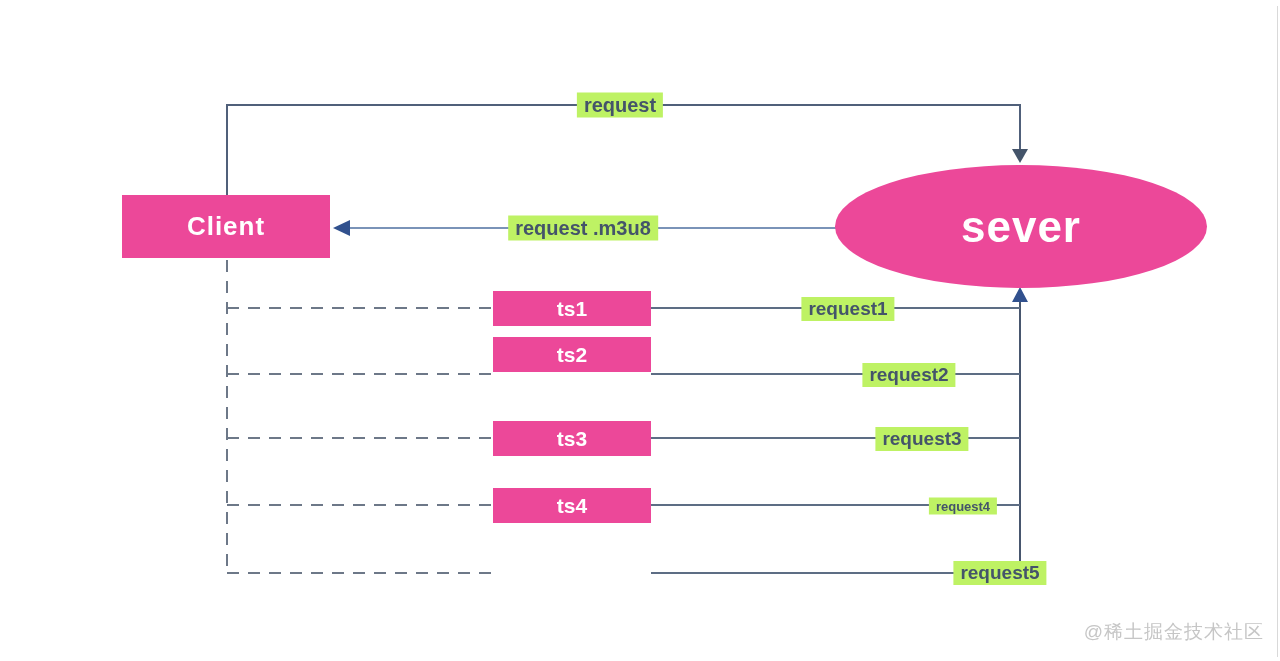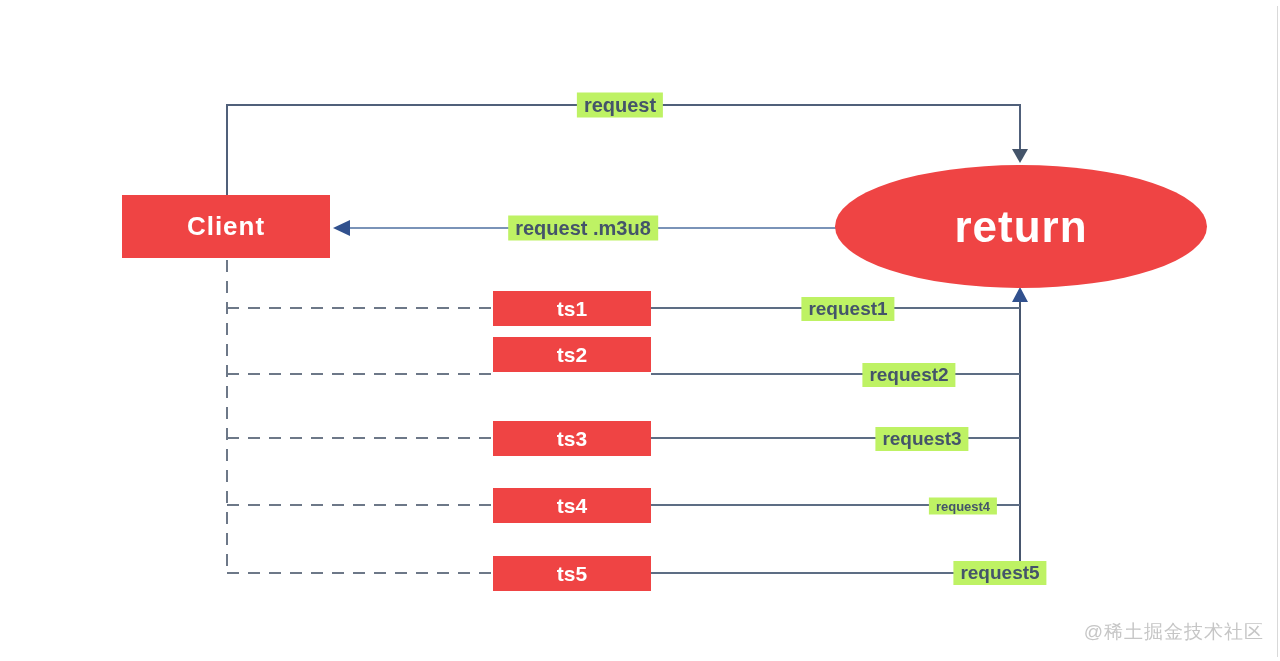--- a/index.html
+++ b/index.html
@@ -3,21 +3,21 @@
 <meta charset="utf-8">
 <style>
   html,body{margin:0;padding:0;background:#fff;}
   .stage{
     position:relative;width:1280px;height:661px;background:#ffffff;overflow:hidden;
     font-family:"Liberation Sans","DejaVu Sans",sans-serif;
   }
   .wires{position:absolute;left:0;top:0;width:1280px;height:661px;}
   .node{
     position:absolute;display:flex;align-items:center;justify-content:center;
-    background:#ef4444;color:#ffffff;font-weight:bold;
+    background:#ec4899;color:#ffffff;font-weight:bold;
   }
   .client-box{left:122px;top:195px;width:208px;height:63px;font-size:26px;letter-spacing:1px;}
   .server-ellipse{left:835px;top:165px;width:372px;height:123px;border-radius:50%;font-size:44px;letter-spacing:1px;}
   .ts-box{left:493px;width:158px;height:35px;font-size:21px;}
   .ts-1{top:291px;} .ts-2{top:337px;} .ts-3{top:421px;} .ts-4{top:488px;} .ts-5{top:556px;}
   .edge-label{
     position:absolute;transform:translate(-50%,-50%);
     background:#bef264;padding:1px 7px;white-space:nowrap;
     color:#44546a;font-weight:bold;font-size:20px;text-align:center;
   }
@@ -61,27 +61,26 @@
     <path d="M227,260 L227,573" fill="none" stroke="#6d7888" stroke-width="2" stroke-dasharray="12,9"></path>
     <path d="M227,308 L493,308" fill="none" stroke="#6d7888" stroke-width="2" stroke-dasharray="12,9"></path>
     <path d="M227,374 L493,374" fill="none" stroke="#6d7888" stroke-width="2" stroke-dasharray="12,9"></path>
     <path d="M227,438 L493,438" fill="none" stroke="#6d7888" stroke-width="2" stroke-dasharray="12,9"></path>
     <path d="M227,505 L493,505" fill="none" stroke="#6d7888" stroke-width="2" stroke-dasharray="12,9"></path>
     <path d="M227,573 L493,573" fill="none" stroke="#6d7888" stroke-width="2" stroke-dasharray="12,9"></path>
   </svg>
 
   <div class="node client-box">Client</div>
 
-  <div class="node server-ellipse">return</div>
+  <div class="node server-ellipse">sever</div>
 
   <div class="node ts-box ts-1">ts1</div>
   <div class="node ts-box ts-2">ts2</div>
   <div class="node ts-box ts-3">ts3</div>
   <div class="node ts-box ts-4">ts4</div>
-  <div class="node ts-box ts-5">ts5</div>
 
   <div class="edge-label lbl-request">request</div>
   <div class="edge-label lbl-return">request .m3u8</div>
   <div class="edge-label lbl-req1">request1</div>
   <div class="edge-label lbl-req2">request2</div>
   <div class="edge-label lbl-req3">request3</div>
   <div class="edge-label lbl-req4">request4</div>
   <div class="edge-label lbl-req5">request5</div>
 
   <div class="right-border"></div>

